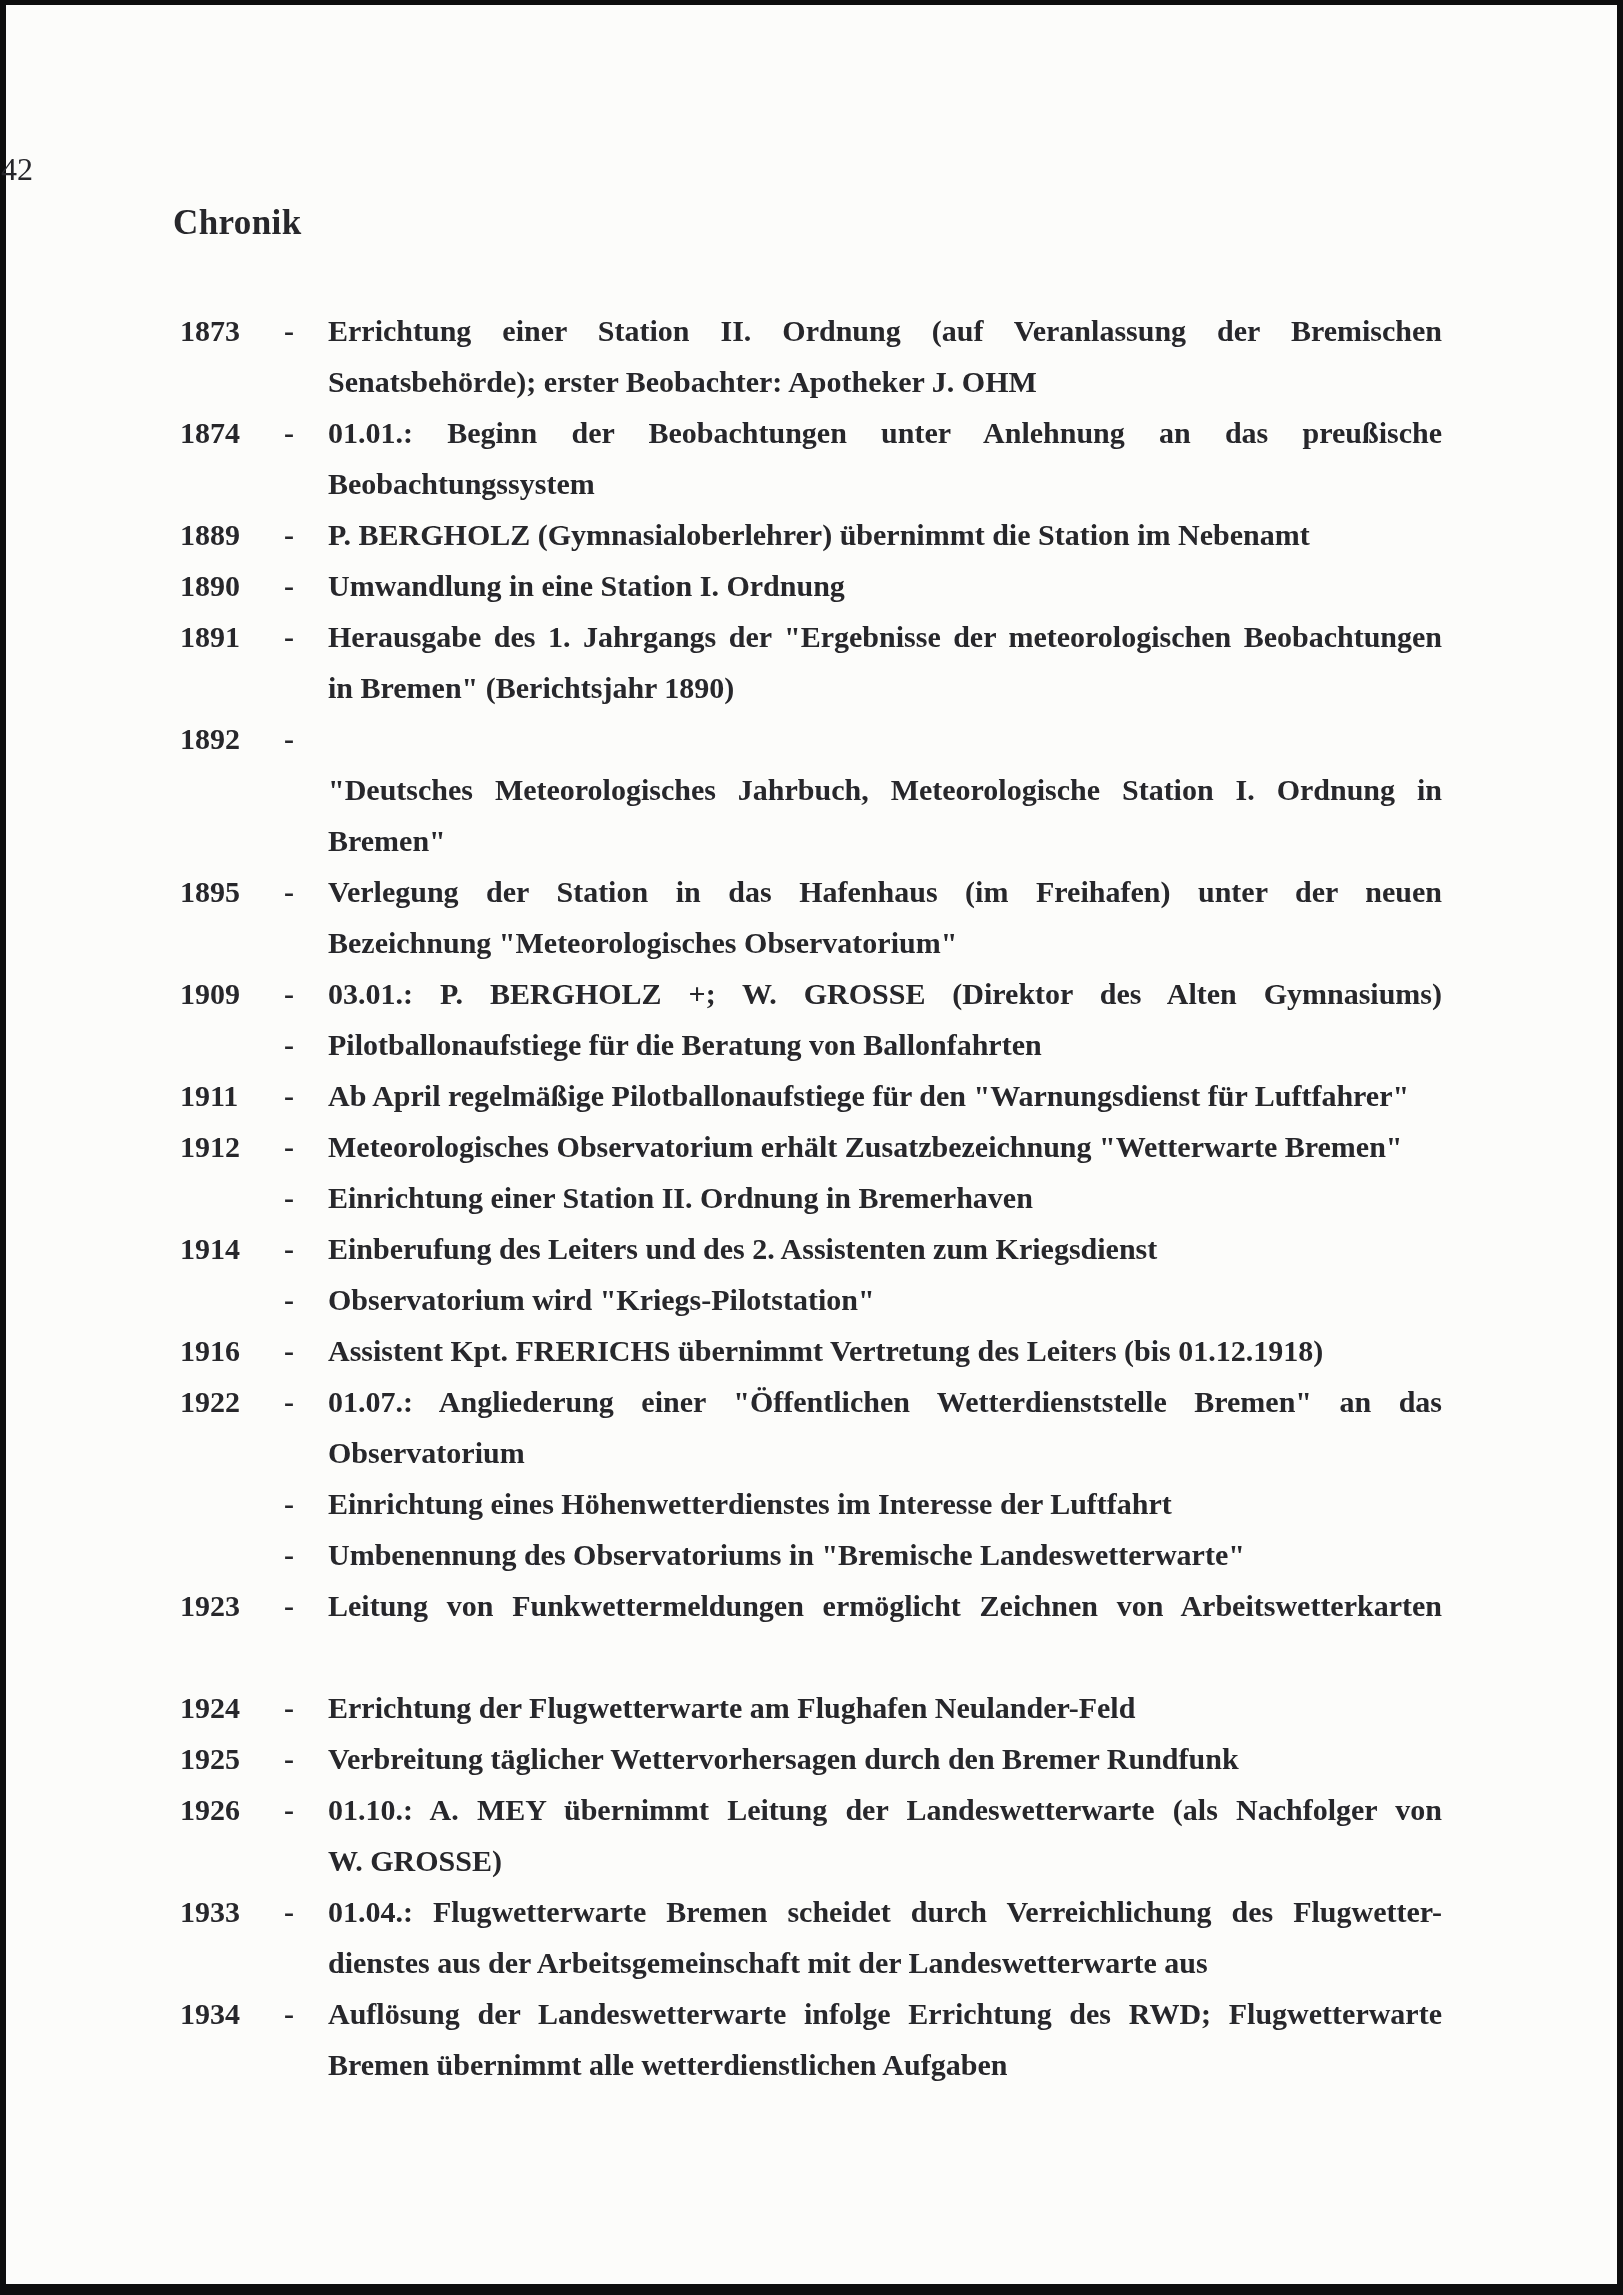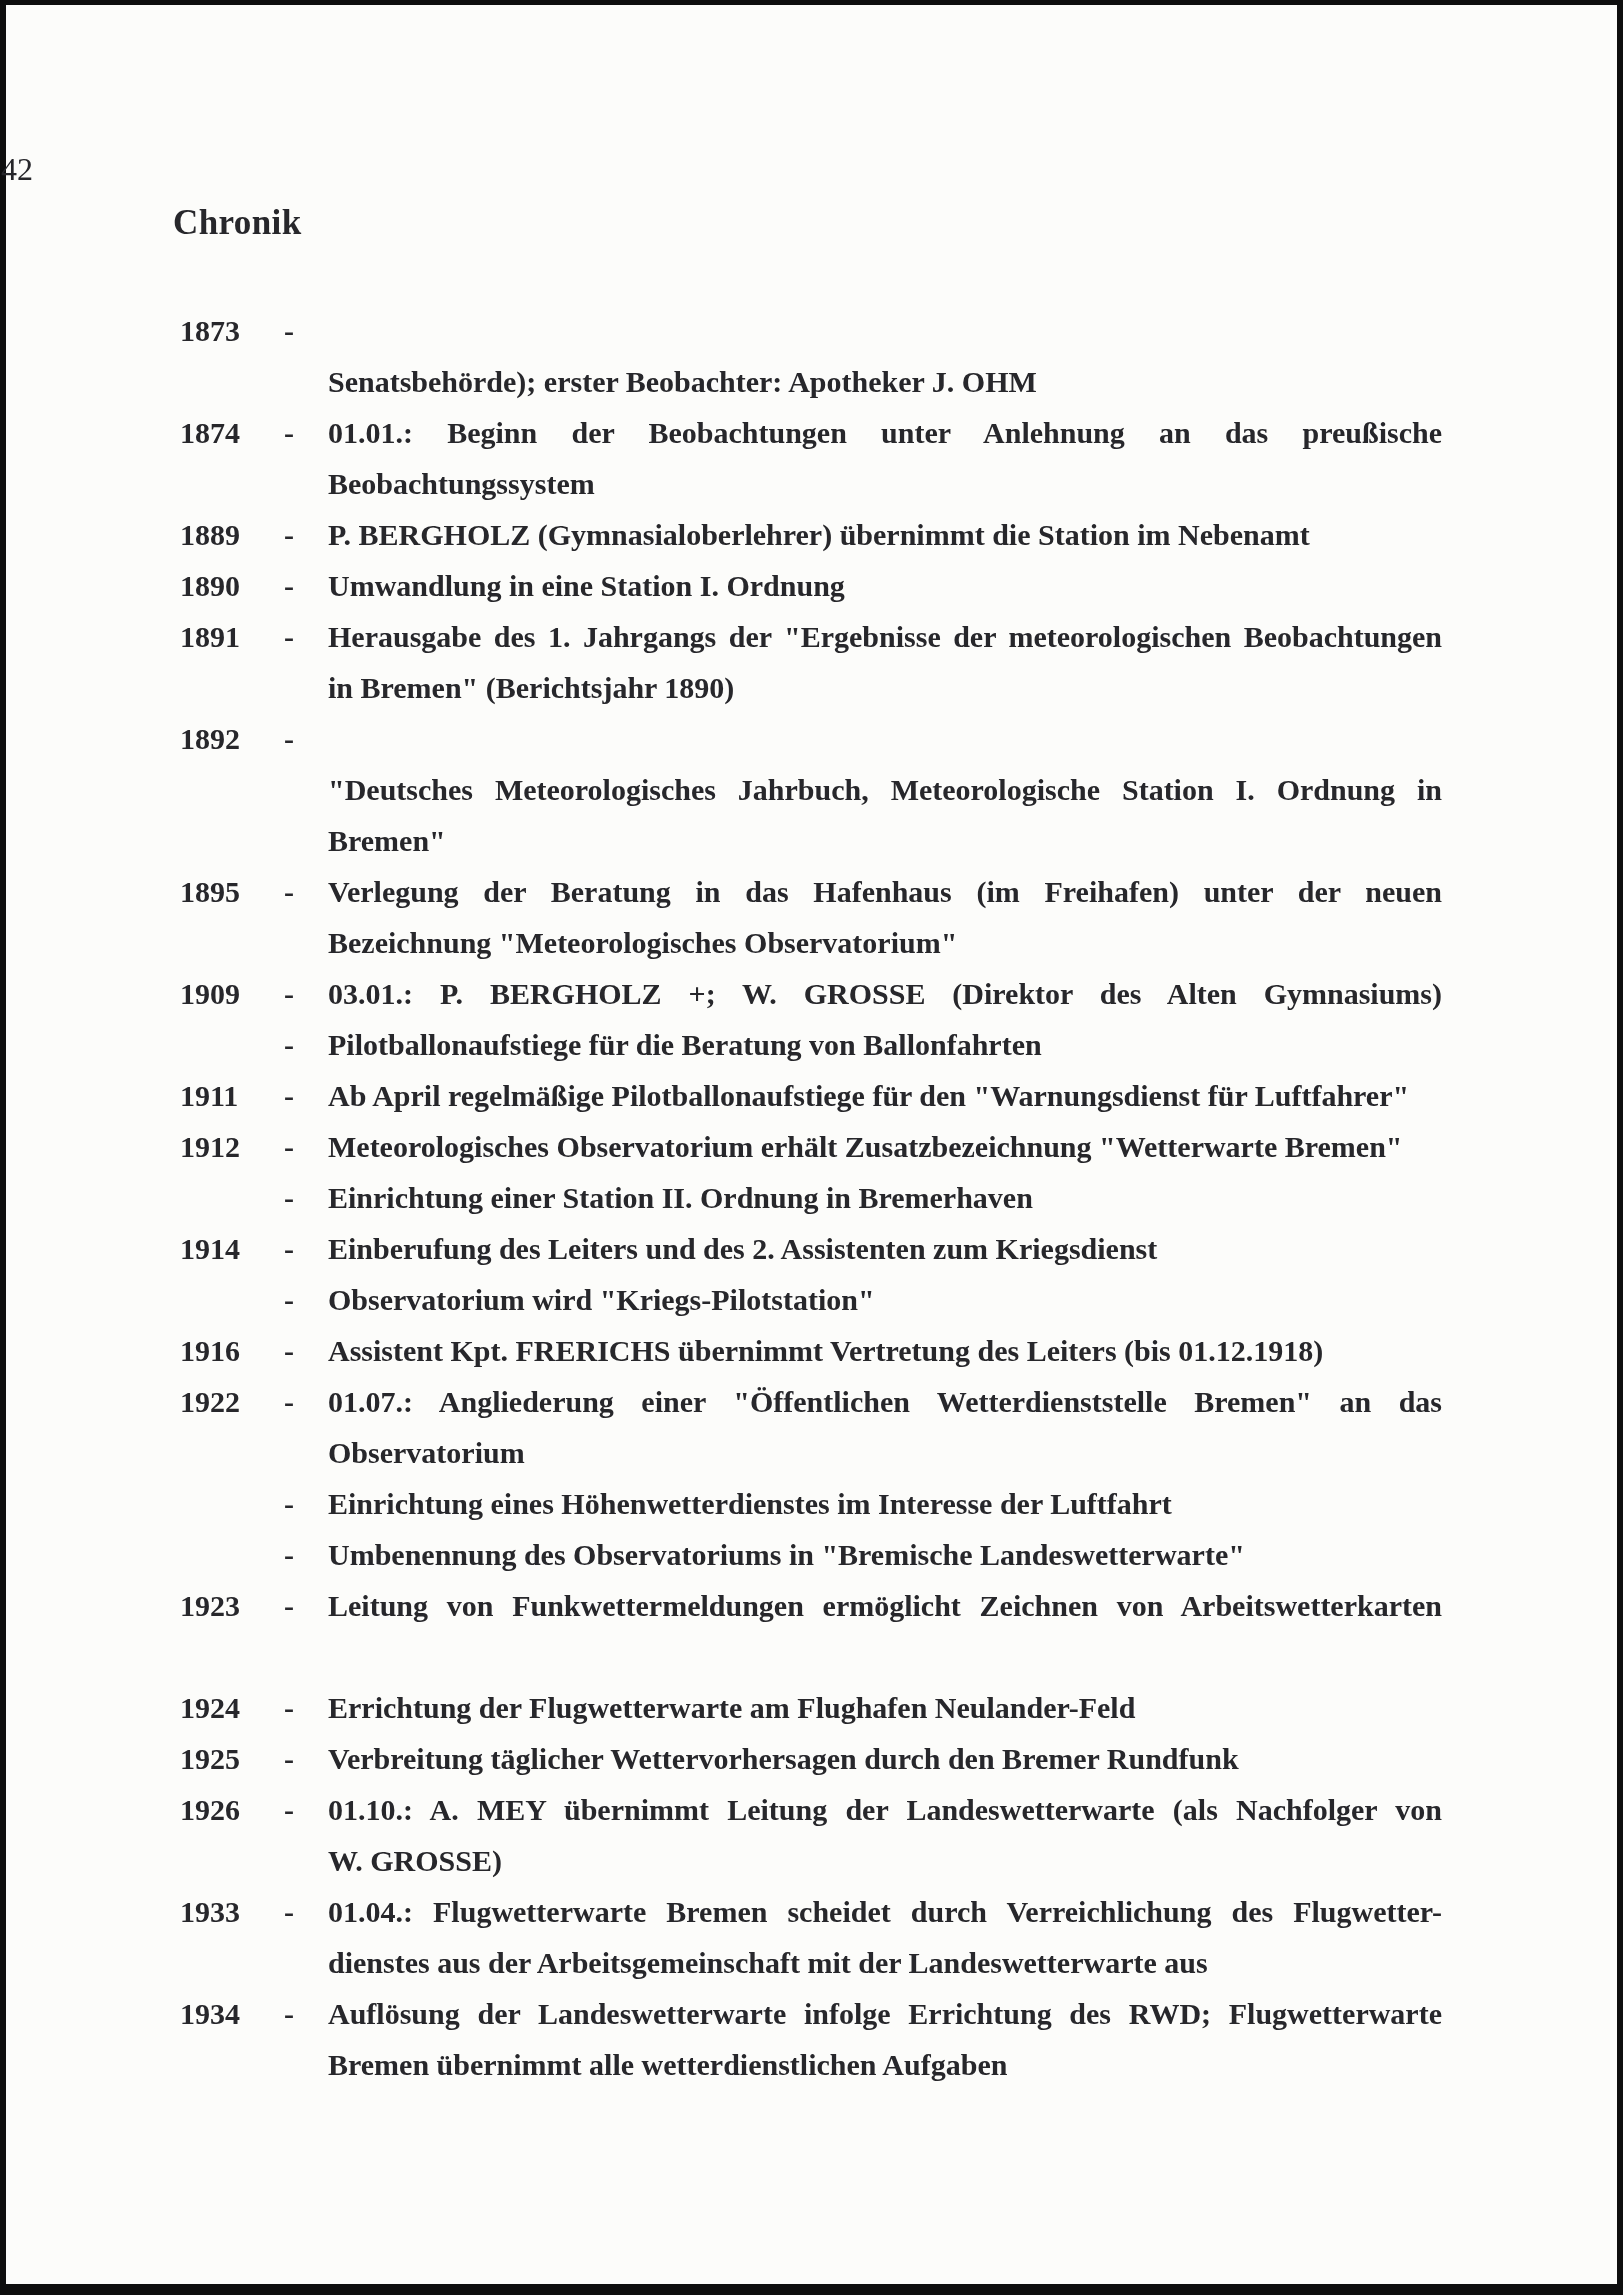--- a/index.html
+++ b/index.html
@@ -84,20 +84,21 @@
 <div class="scan-bar" id="bar-bottom"></div>
 
 <div id="page-number">42</div>
 
 <div id="heading">Chronik</div>
 
 <div id="timeline">
     <div class="row">
       <div class="cell-year">1873</div>
       <div class="cell-dash">-</div>
+      <div class="cell-text justified">Errichtung einer Station II. Ordnung (auf Veranlassung der Bremischen</div>
     </div>
     <div class="row">
       <div class="cell-year"></div>
       <div class="cell-dash"></div>
       <div class="cell-text">Senatsbehörde); erster Beobachter: Apotheker J. OHM</div>
     </div>
     <div class="row">
       <div class="cell-year">1874</div>
       <div class="cell-dash">-</div>
       <div class="cell-text justified">01.01.: Beginn der Beobachtungen unter Anlehnung an das preußische</div>
@@ -137,21 +138,21 @@
       <div class="cell-text justified">"Deutsches Meteorologisches Jahrbuch, Meteorologische Station I. Ordnung in</div>
     </div>
     <div class="row">
       <div class="cell-year"></div>
       <div class="cell-dash"></div>
       <div class="cell-text">Bremen"</div>
     </div>
     <div class="row">
       <div class="cell-year">1895</div>
       <div class="cell-dash">-</div>
-      <div class="cell-text justified">Verlegung der Beratung in das Hafenhaus (im Freihafen) unter der neuen</div>
+      <div class="cell-text justified">Verlegung der Station in das Hafenhaus (im Freihafen) unter der neuen</div>
     </div>
     <div class="row">
       <div class="cell-year"></div>
       <div class="cell-dash"></div>
       <div class="cell-text">Bezeichnung "Meteorologisches Observatorium"</div>
     </div>
     <div class="row">
       <div class="cell-year">1909</div>
       <div class="cell-dash">-</div>
       <div class="cell-text justified">03.01.: P. BERGHOLZ +; W. GROSSE (Direktor des Alten Gymnasiums)</div>

